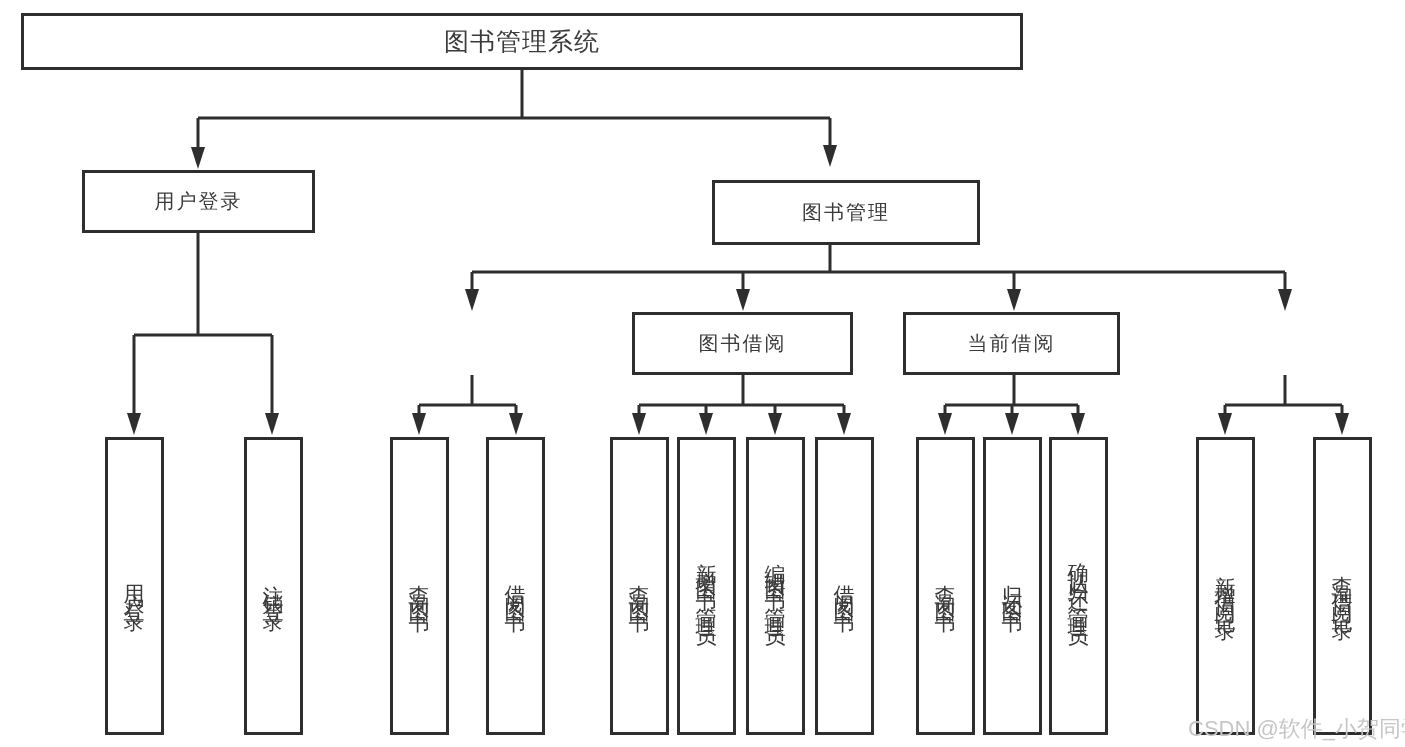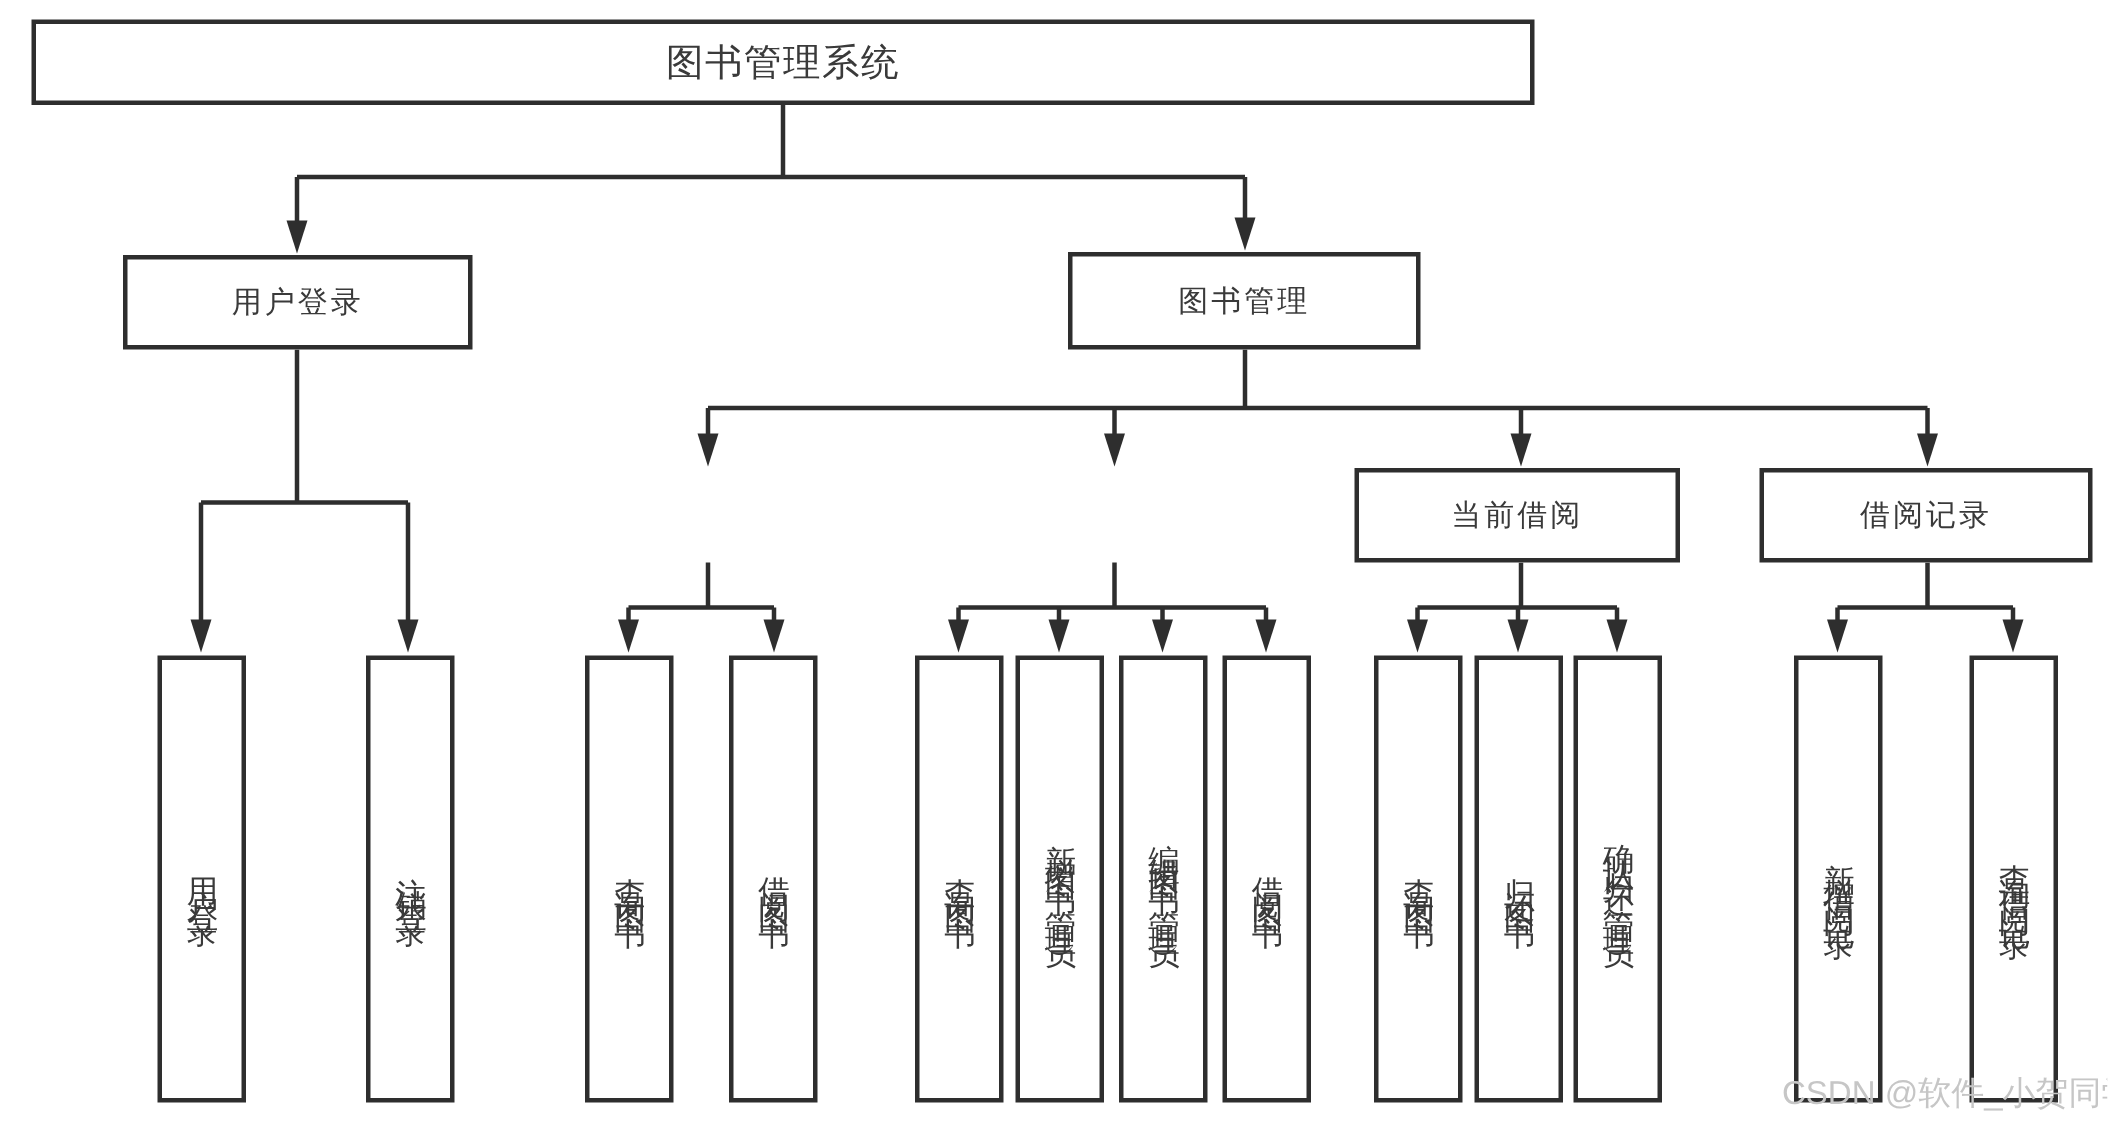--- a/index.html
+++ b/index.html
@@ -36,21 +36,21 @@
     writing-mode:vertical-rl;
     text-orientation:mixed;
     font-size:21px;
     letter-spacing:9px;
     line-height:1;
     white-space:nowrap;
   }
   
   .n-root{left:21px;top:13px;width:1002px;height:57px;}
   .n-l2a{left:82px;top:170px;width:233px;height:63px;}
-  .n-l2b{left:712px;top:168px;width:235px;height:65px;}
+  .n-l2b{left:712px;top:180px;width:268px;height:65px;}
   .n-l3a{left:362px;top:312px;width:221px;height:63px;}
   .n-l3b{left:632px;top:312px;width:221px;height:63px;}
   .n-l3c{left:903px;top:312px;width:217px;height:63px;}
   .n-l3d{left:1173px;top:312px;width:222px;height:63px;}
   .leaf{top:437px;width:59px;height:298px;}
   .n-u1{left:105px;} .n-u2{left:244px;}
   .n-n1{left:390px;} .n-n2{left:486px;}
   .n-b1{left:610px;} .n-b2{left:677px;} .n-b3{left:746px;} .n-b4{left:815px;}
   .n-c1{left:916px;} .n-c2{left:983px;} .n-c3{left:1049px;}
   .n-r1{left:1196px;} .n-r2{left:1313px;}
@@ -145,26 +145,26 @@
     <span>图书管理系统</span>
   </div>
 
   <div class="box hbox n-l2a">
     <span>用户登录</span>
   </div>
   <div class="box hbox n-l2b">
     <span>图书管理</span>
   </div>
 
+  <div class="box hbox n-l3b">
+    <span>图书借阅</span>
+  </div>
   <div class="box hbox n-l3c">
     <span>当前借阅</span>
   </div>
-  <div class="box hbox n-l3d">
-    <span>借阅记录</span>
-  </div>
 
   <div class="box vbox leaf n-u1">
     <span>用户登录</span>
   </div>
   <div class="box vbox leaf n-u2">
     <span>注销登录</span>
   </div>
 
   <div class="box vbox leaf n-n1">
     <span>查询图书</span>

